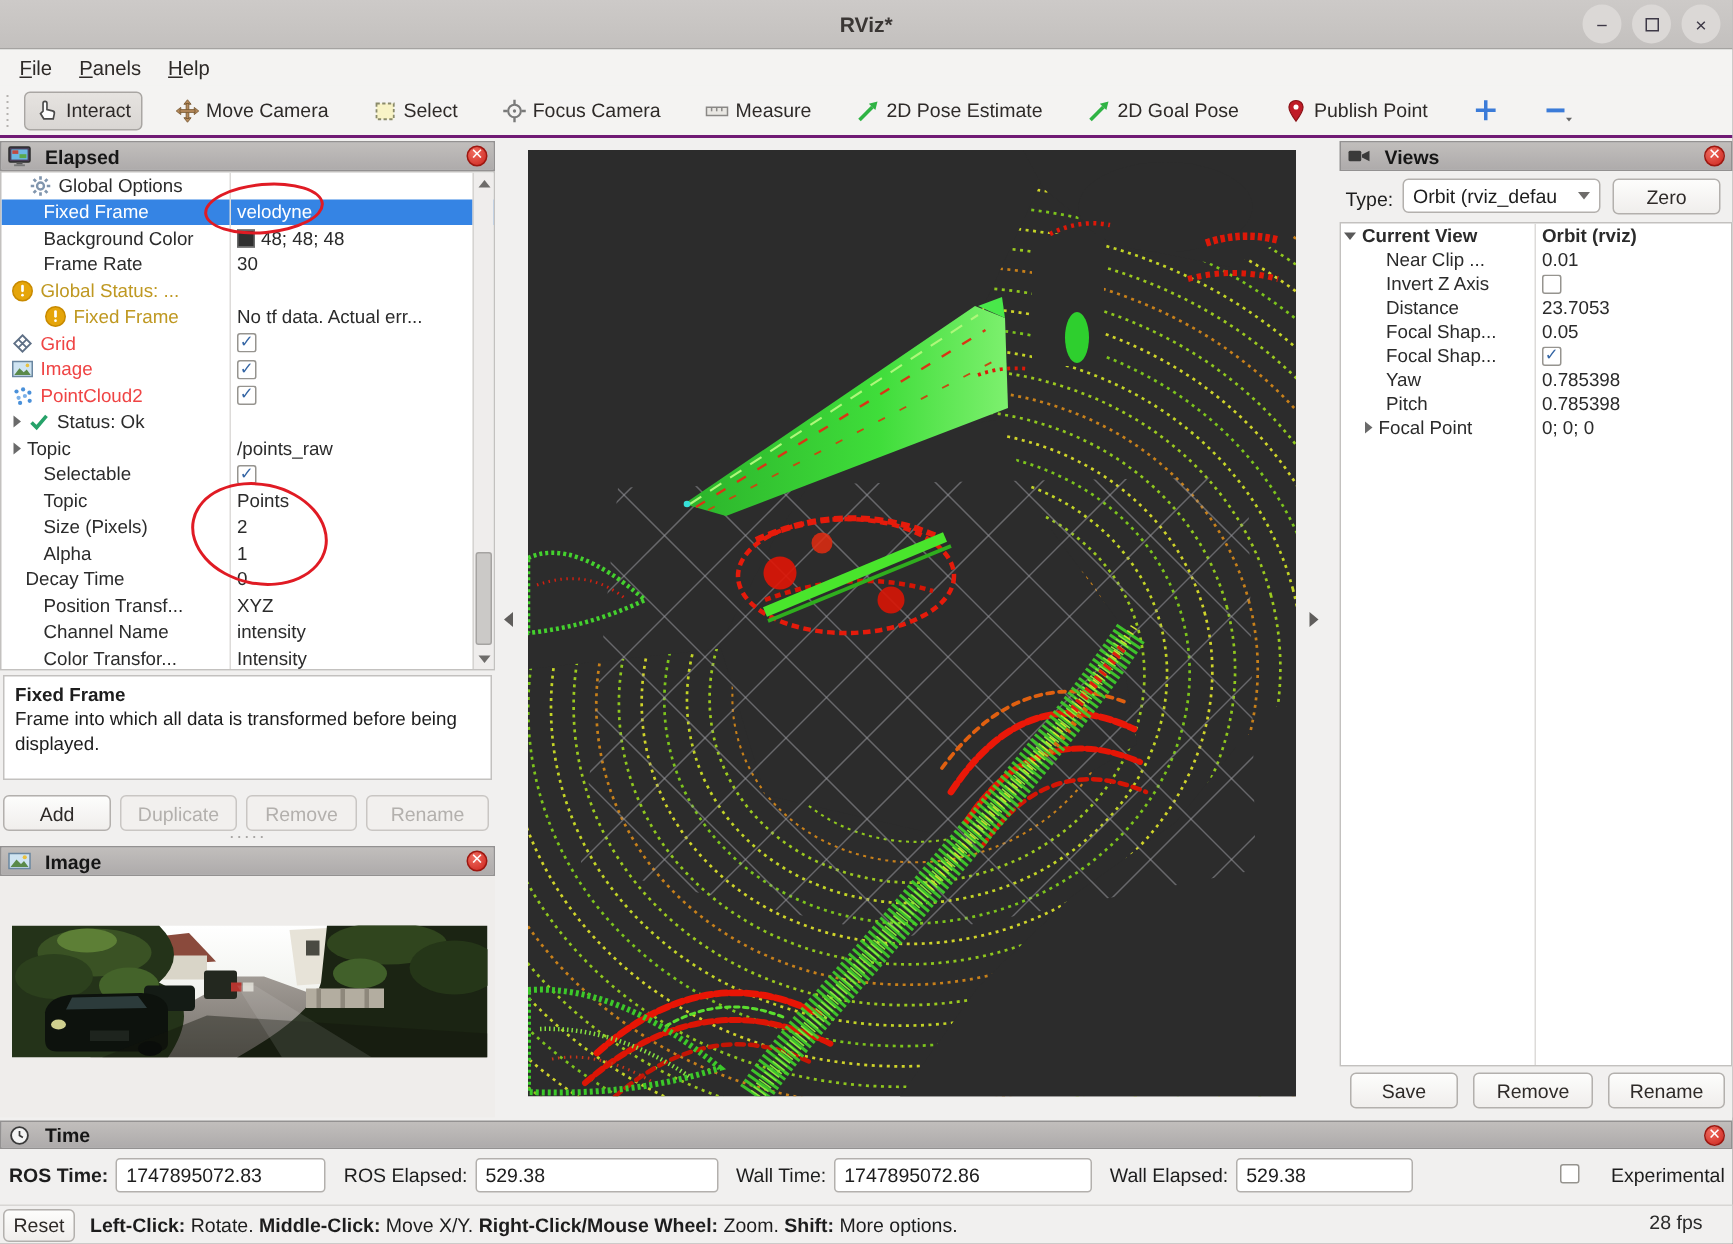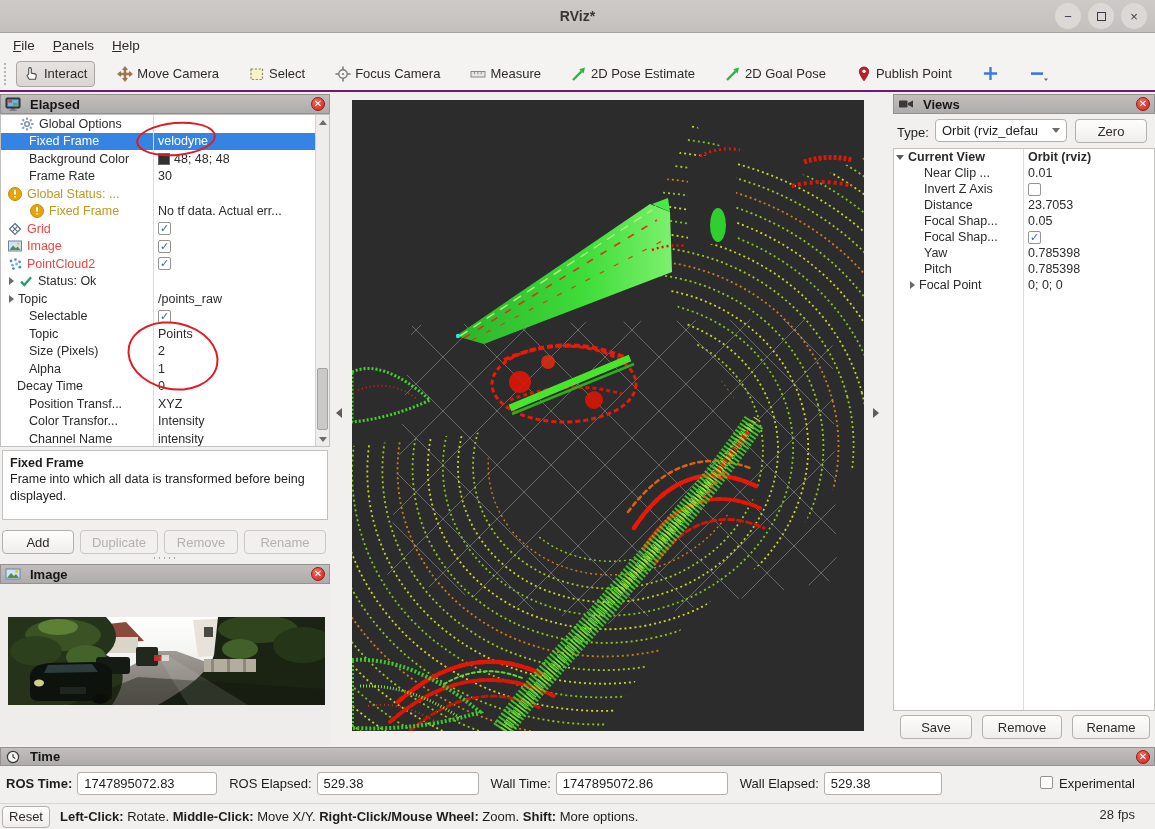--- a/index.html
+++ b/index.html
@@ -425,32 +425,32 @@
       <div class="trow" style="height: 17.5px;">
         <div class="lab" style="width: 152px; padding-left: 28px;">
           <span>Position Transf...</span>
         </div>
         <div class="val" style="width: calc(100% - 152px);">
           <span>XYZ</span>
         </div>
       </div>
       <div class="trow" style="height: 17.5px;">
         <div class="lab" style="width: 152px; padding-left: 28px;">
+          <span>Channel Name</span>
+        </div>
+        <div class="val" style="width: calc(100% - 152px);">
+          <span>intensity</span>
+        </div>
+      </div>
+      <div class="trow" style="height: 17.5px;">
+        <div class="lab" style="width: 152px; padding-left: 28px;">
           <span>Color Transfor...</span>
         </div>
         <div class="val" style="width: calc(100% - 152px);">
           <span>Intensity</span>
-        </div>
-      </div>
-      <div class="trow" style="height: 17.5px;">
-        <div class="lab" style="width: 152px; padding-left: 28px;">
-          <span>Channel Name</span>
-        </div>
-        <div class="val" style="width: calc(100% - 152px);">
-          <span>intensity</span>
         </div>
       </div>
     </div>
   <div class="vscroll" style="right:0;top:0;height:331px;">
     <div class="sc-arrow" style="top:0;">
         <div class="tri-up"></div>
       </div>
     <div class="sc-arrow" style="bottom:0;">
         <div class="tri-dn"></div>
       </div>
@@ -793,21 +793,21 @@
 <div class="time-fields" id="time-fields">
     <span class="tf-label">ROS Time:</span>
     <div class="input" style="width: 140px;">1747895072.83</div>
     <span class="tf-label">ROS Elapsed:</span>
     <div class="input" style="width: 162px;">529.38</div>
     <span class="tf-label">Wall Time:</span>
     <div class="input" style="width: 172px;">1747895072.86</div>
     <span class="tf-label">Wall Elapsed:</span>
     <div class="input" style="width: 118px;">529.38</div>
   </div>
-<label style="position:absolute;left:1040px;top:776px;display:flex;align-items:flex-start;gap:6px;font-size:13px;">
+<label style="position:absolute;left:1040px;top:776px;display:flex;align-items:flex-start;gap:21px;font-size:13px;">
   <span class="cbx"></span>
   <span>Experimental</span>
 </label>
 
 <div class="statusbar">
   <div class="btn" style="margin-left:2px;width:48px;height:22px;">Reset</div>
   <div class="help" id="status-help"><b>Left-Click:</b><span> Rotate. </span><b>Middle-Click:</b><span> Move X/Y. </span><b>Right-Click/Mouse Wheel:</b><span> Zoom. </span><b>Shift:</b><span> More options.</span></div>
 </div>
 <div class="fps">28 fps</div>
 

